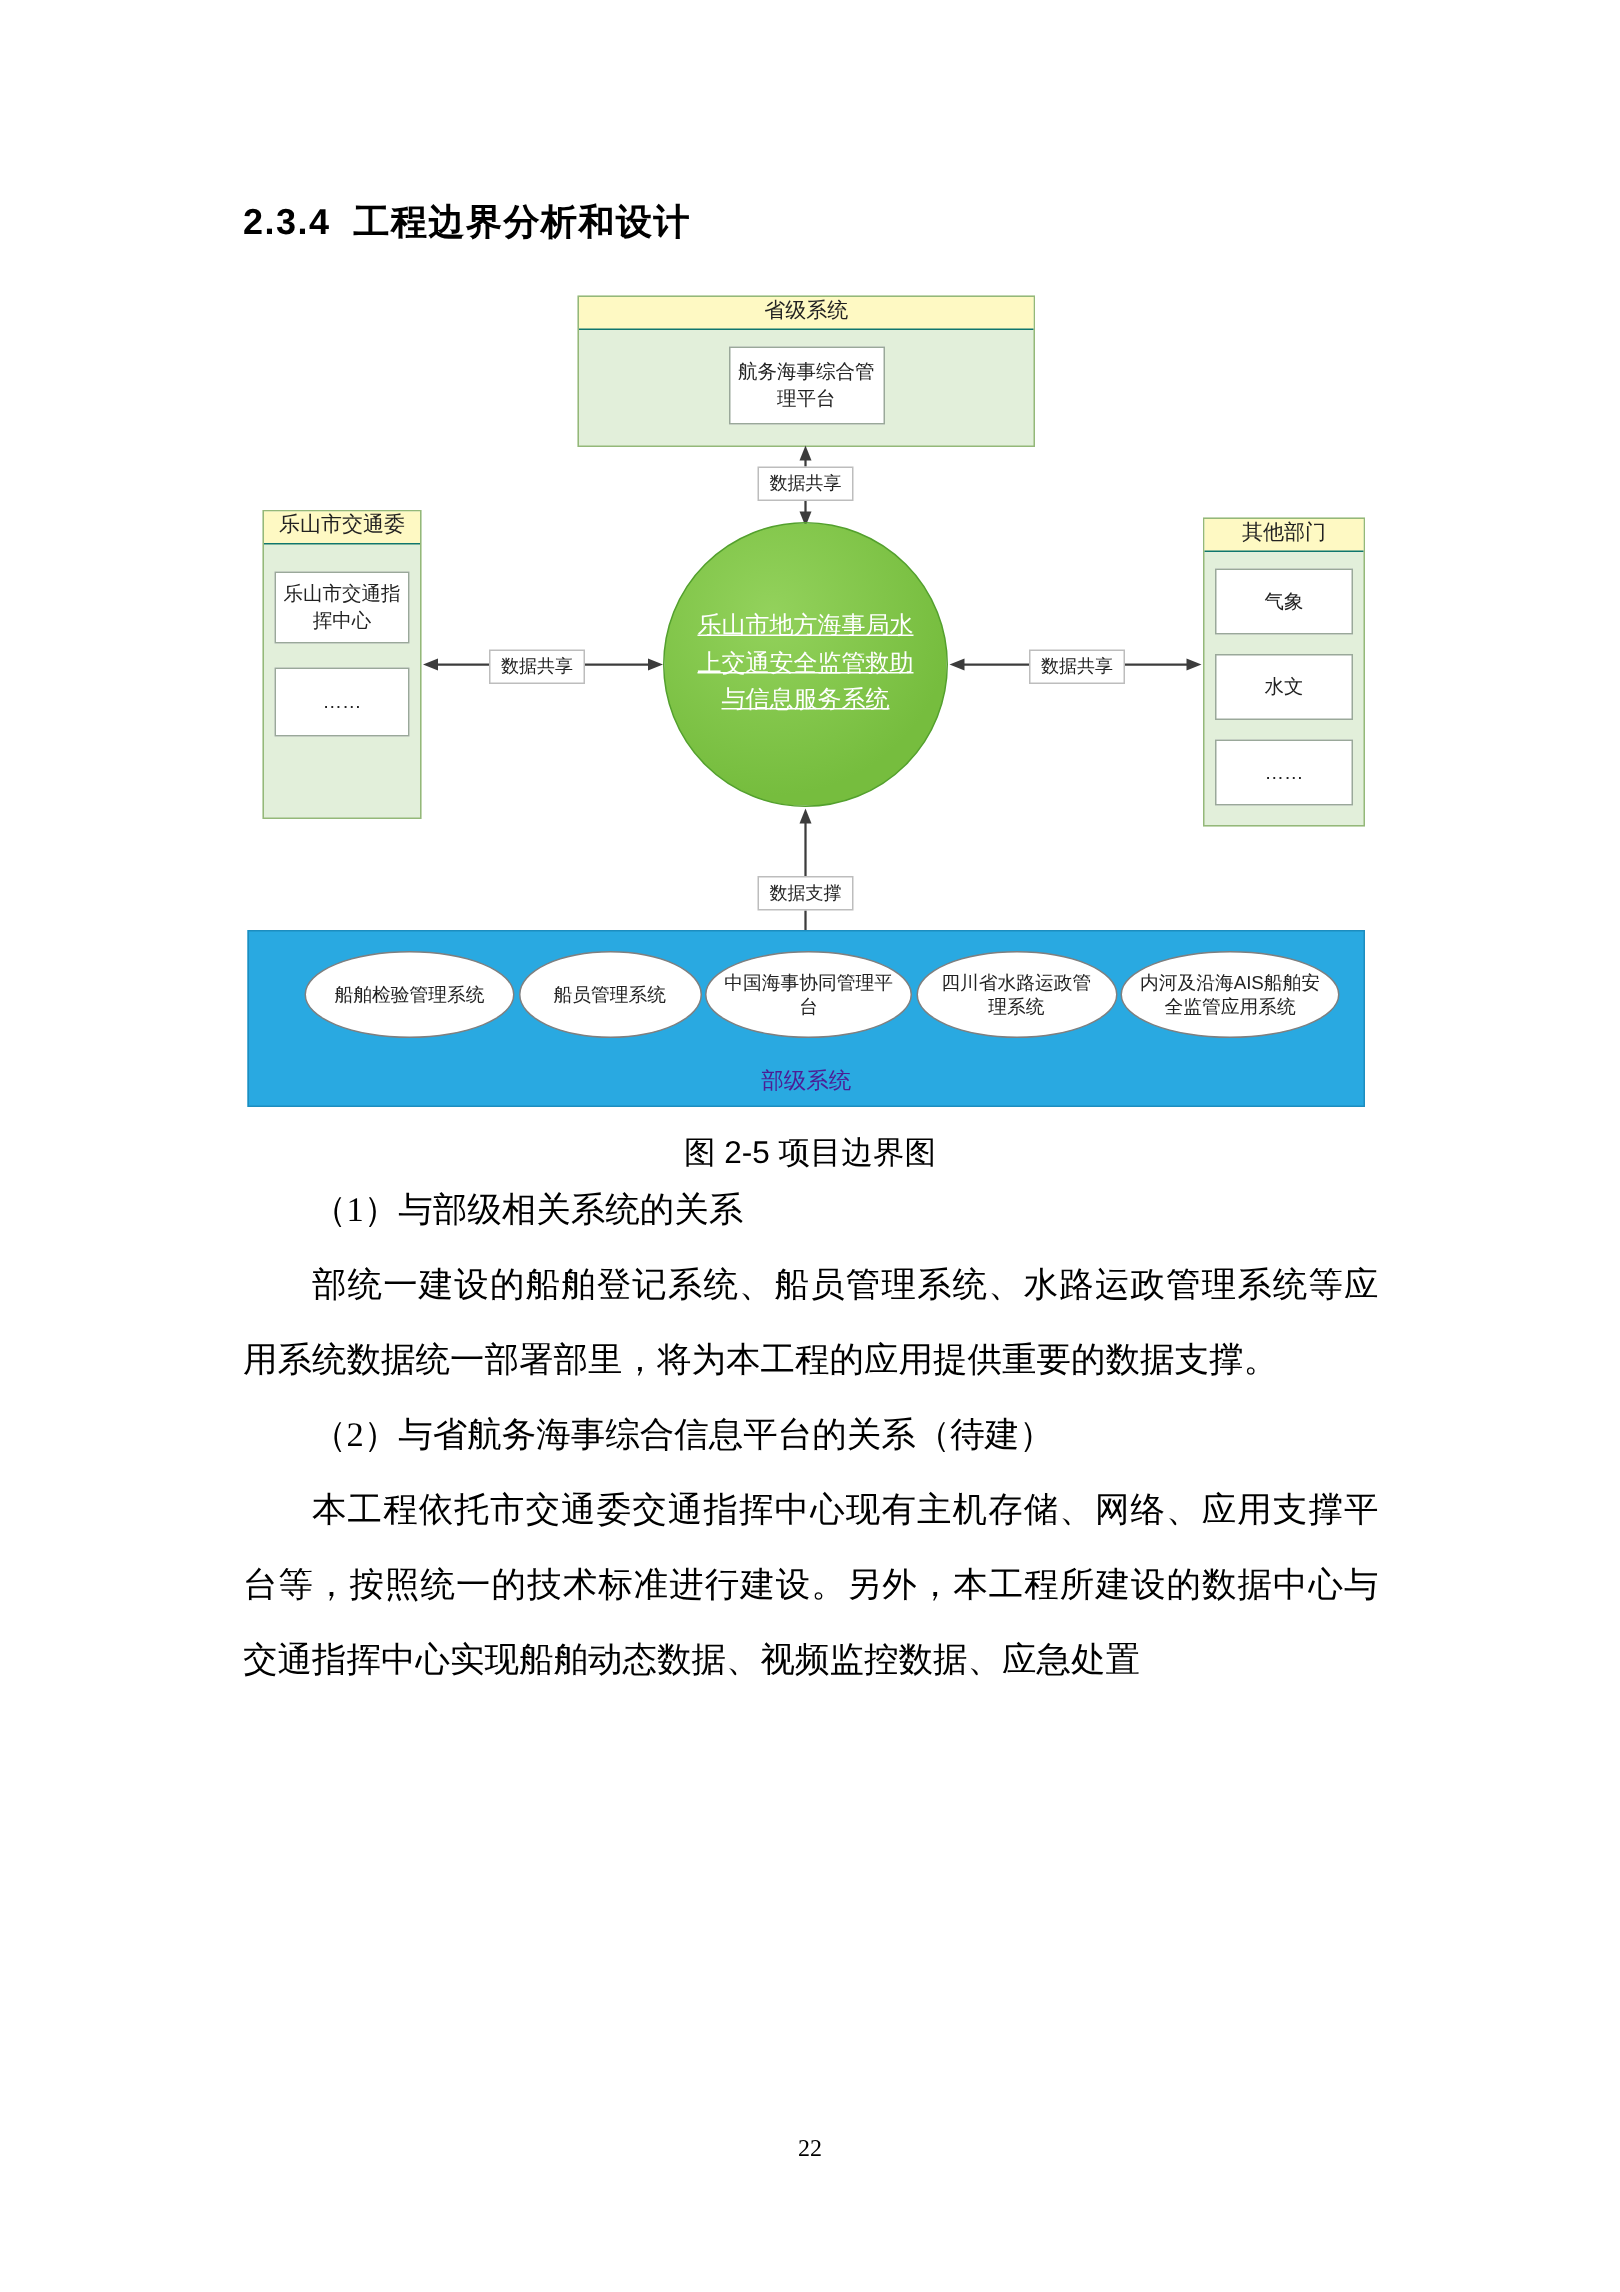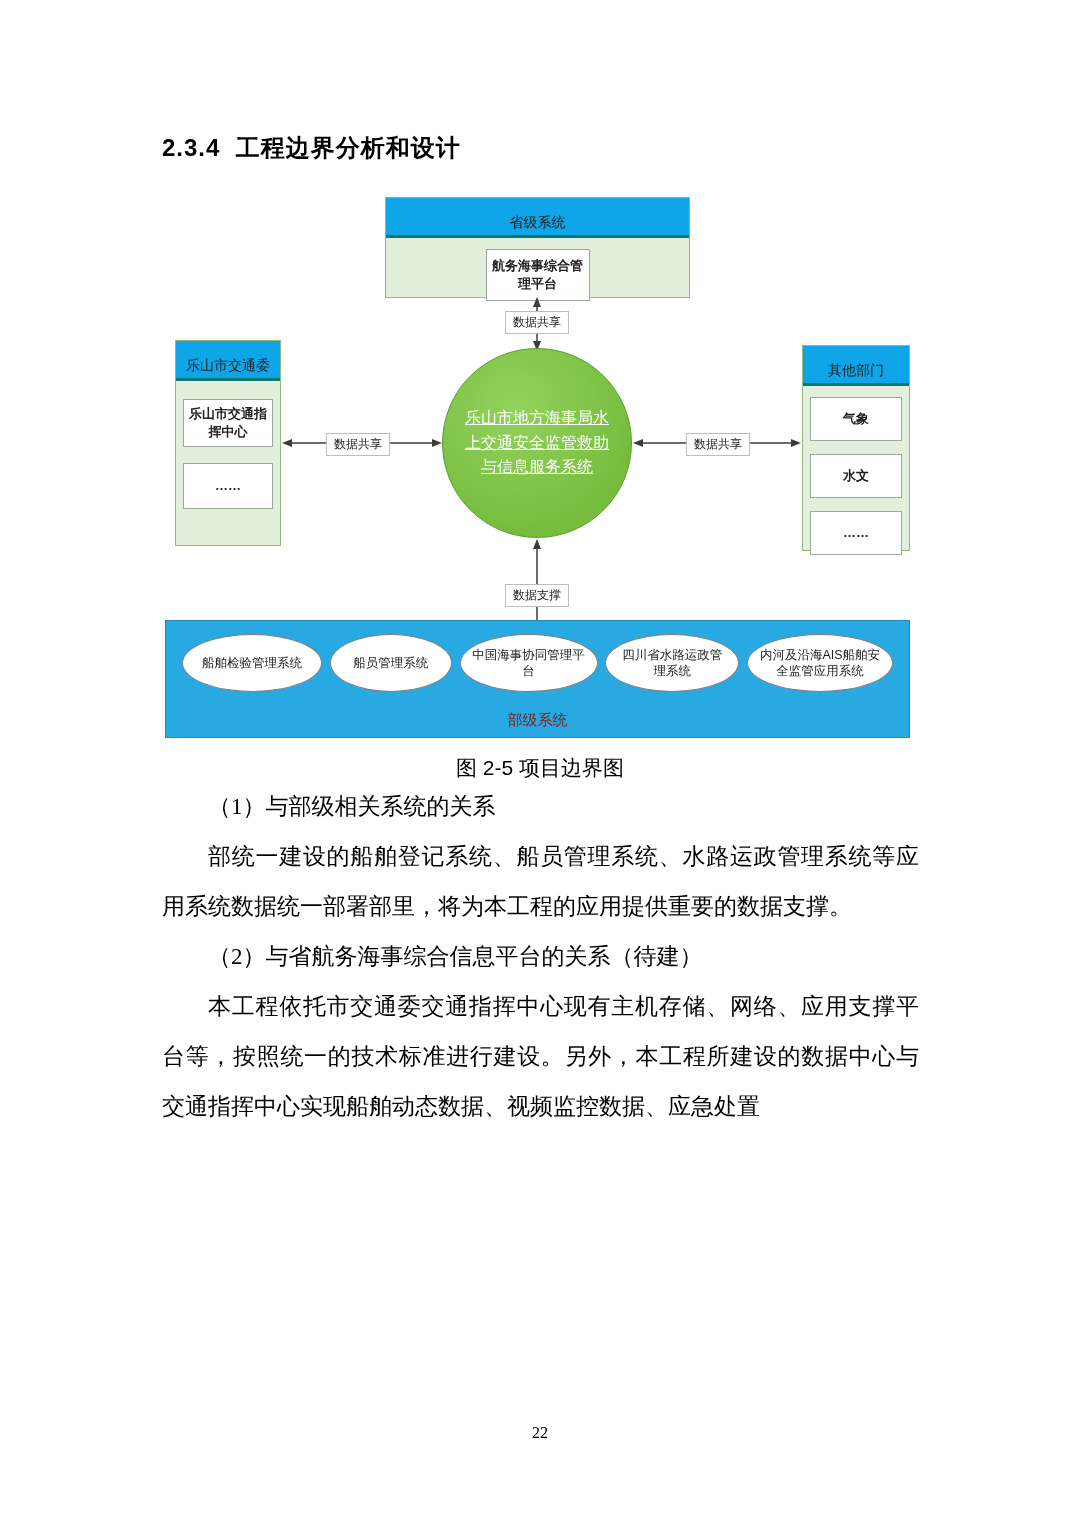--- a/index.html
+++ b/index.html
@@ -19,60 +19,59 @@
     white-space:pre; letter-spacing:1px;
   }
   
   .diagram { position:absolute; inset:0; }
   .gbox {
     position:absolute; background:#e2efda; border:1px solid #94b879;
     font-family:"Liberation Sans", sans-serif;
   }
   .gbox-title {
     text-align:center; font-size:14px; color:#222;
-    padding:16px 0 3px; background:#0ea5e9; border-bottom:3px solid #0f766e;
+    padding:0 0 3px; background:#fef9c3; border-bottom:1px solid #0f766e;
   }
   .inner-box {
     background:#ffffff; border:1px solid #9aa89a;
     display:flex; align-items:center; justify-content:center;
     text-align:center; font-size:13px; color:#222; line-height:1.35;
     padding:2px 3px;
-    font-weight:bold;
   }
   .prov-inner { width:104px; height:52px; margin:11px auto 0; }
   .side-inner { margin:0 7px; }
   .circle {
     position:absolute; left:442px; top:348px; width:190px; height:190px;
     border-radius:50%;
     background:radial-gradient(circle at 38% 32%, #93d25c, #76bd3e 70%);
     border:1px solid #53a02d;
     display:flex; align-items:center; justify-content:center;
     text-align:center; color:#ffffff;
     font-family:"Liberation Sans", sans-serif;
     font-size:16px; line-height:1.55; padding:0 20px;text-decoration:underline;
   }
   .bluebox {
     position:absolute; left:165px; top:620px; width:745px; height:118px;
-    background:#29a9e1; border:1px solid #1d8dbf;
+    background:#29a9e1; border:1px solid #1d8dbf;padding-left:21px;
   }
   .ellipse-row {
     display:flex; justify-content:space-between; align-items:flex-start;
     padding:13px 16px 0;
   }
   .ellipse {
     background:#ffffff; border:1px solid #7f7f7f; border-radius:50%;
     height:58px; display:flex; align-items:center; justify-content:center;
     text-align:center; font-family:"Liberation Sans", sans-serif;
     font-size:12.5px; color:#222; line-height:1.3; padding:4px 10px;
   }
   .el-1 { width:140px; } .el-2 { width:122px; } .el-3 { width:138px; }
   .el-4 { width:134px; } .el-5 { width:146px; }
   .bluebox-title {
     position:absolute; left:50%; bottom:7px; transform:translateX(-50%);
-    font-family:"Liberation Sans", sans-serif; font-size:15px; color:#7f1d1d;
+    font-family:"Liberation Sans", sans-serif; font-size:15px; color:#4c1d95;
   }
   .arrow { position:absolute; overflow:visible; }
   .arrow line { stroke:#3c3c3c; stroke-width:1.5; }
   .arrow polygon { fill:#3c3c3c; }
   .arrow-label {
     position:absolute; transform:translateX(-50%);
     background:#ffffff; border:1px solid #bdbdbd;
     font-family:"Liberation Sans", sans-serif; font-size:12px; color:#222;
     padding:2px 7px; white-space:nowrap;
   }

